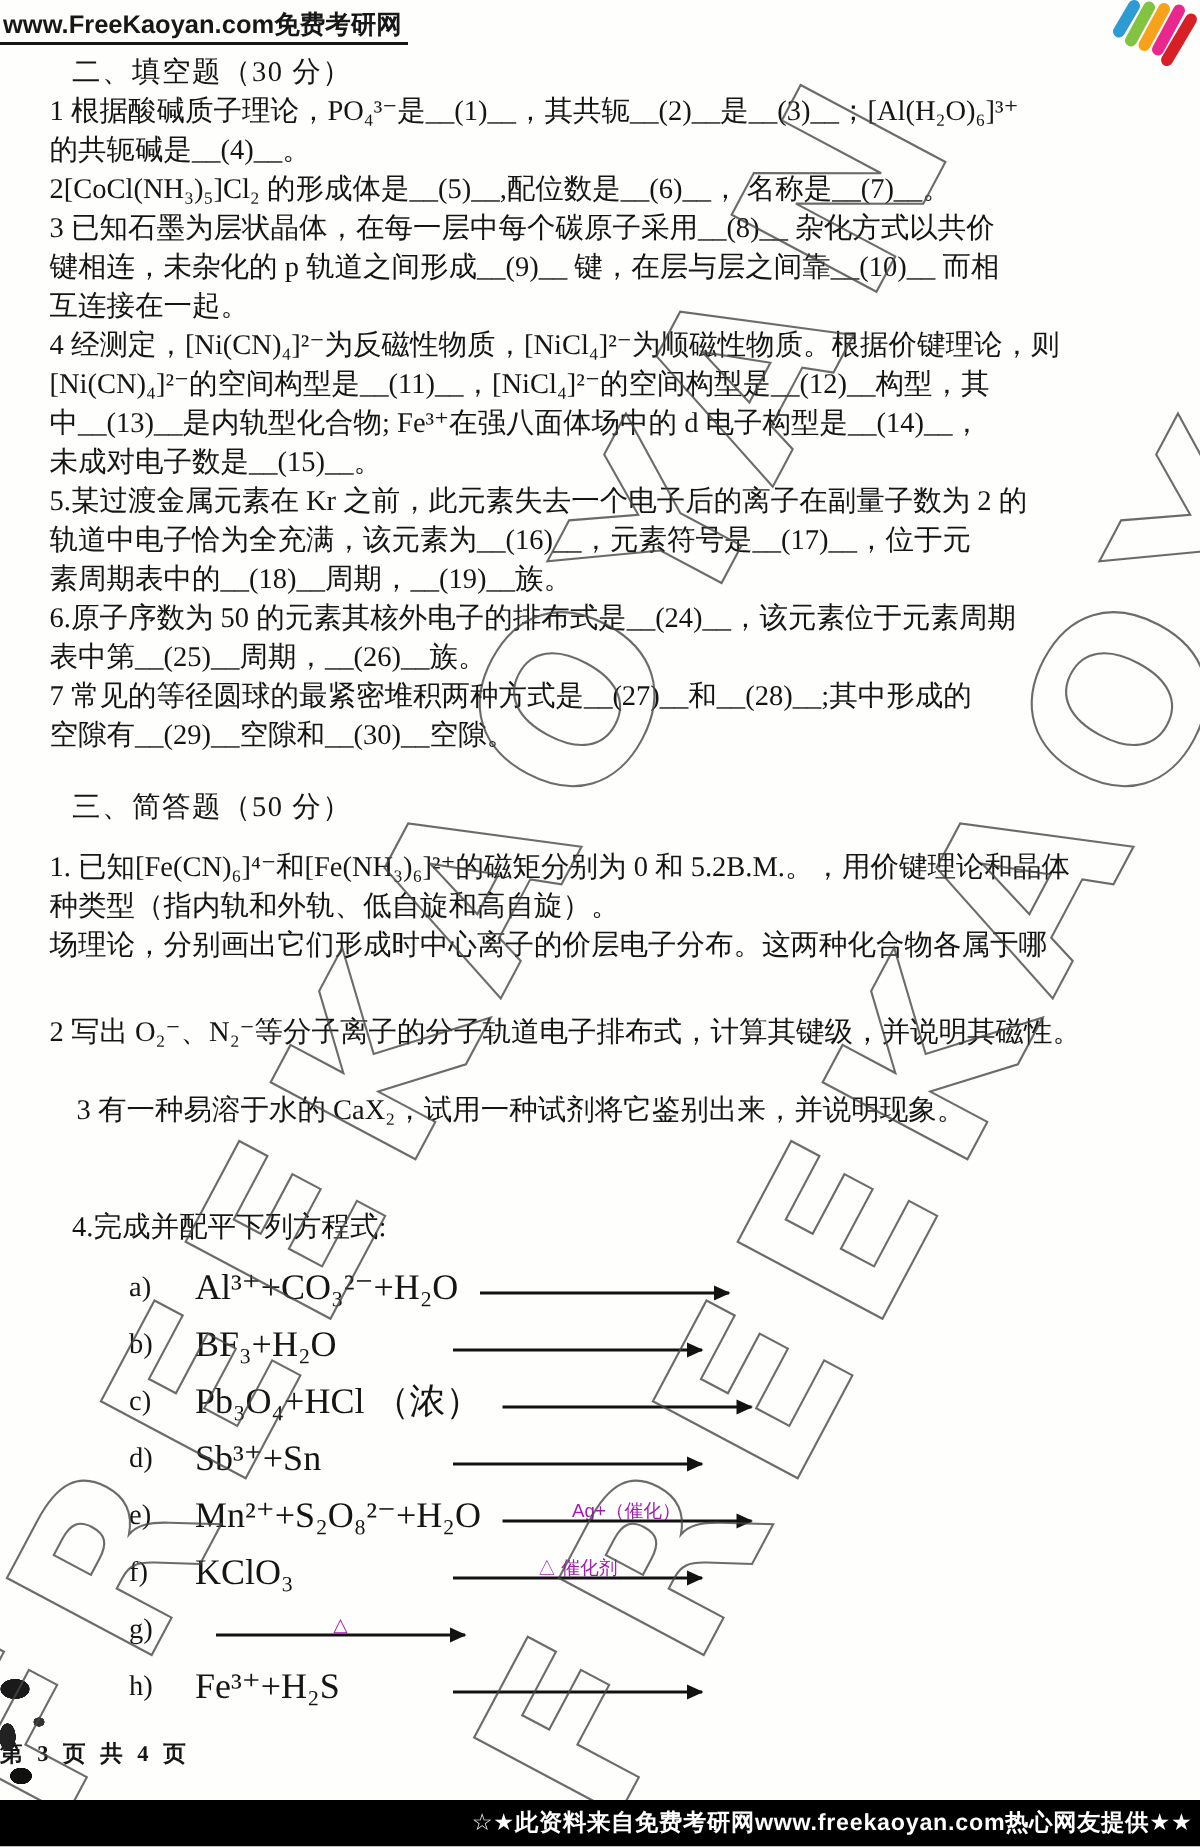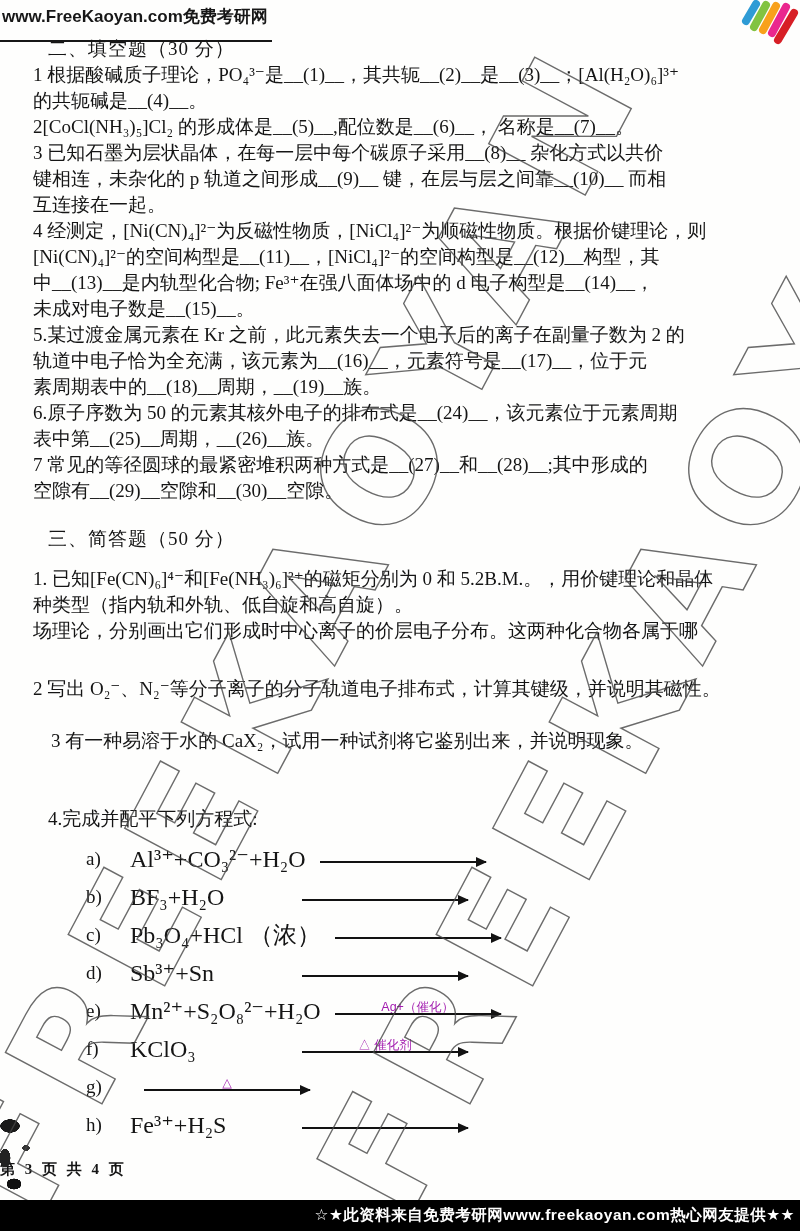--- a/index.html
+++ b/index.html
@@ -5,21 +5,21 @@
   html,body{margin:0;padding:0;}
   body{
     width:800px;height:1231px;position:relative;overflow:hidden;
     background:#fefefd;color:#151515;
     font-family:"Liberation Serif","DejaVu Serif",serif;
   }
   .site-header{
     position:absolute;top:5px;left:0;z-index:7;
     font-family:"Liberation Sans","DejaVu Sans",sans-serif;
     font-weight:bold;font-size:17px;color:#171717;
-    border-bottom:2px solid #171717;padding:0 4px 12px 2px;
+    border-bottom:2px solid #171717;padding:0 4px 0 2px;
   }
   .logo{position:absolute;top:0;right:0;z-index:6;}
   
   .wm{
     position:absolute;z-index:5;pointer-events:none;white-space:nowrap;
     font-family:"DejaVu Sans","Liberation Sans",sans-serif;font-weight:700;
     font-size:150px;letter-spacing:18px;color:transparent;
     -webkit-text-stroke:1.4px rgba(70,70,70,.8);
     transform:rotate(-62deg);
   }

